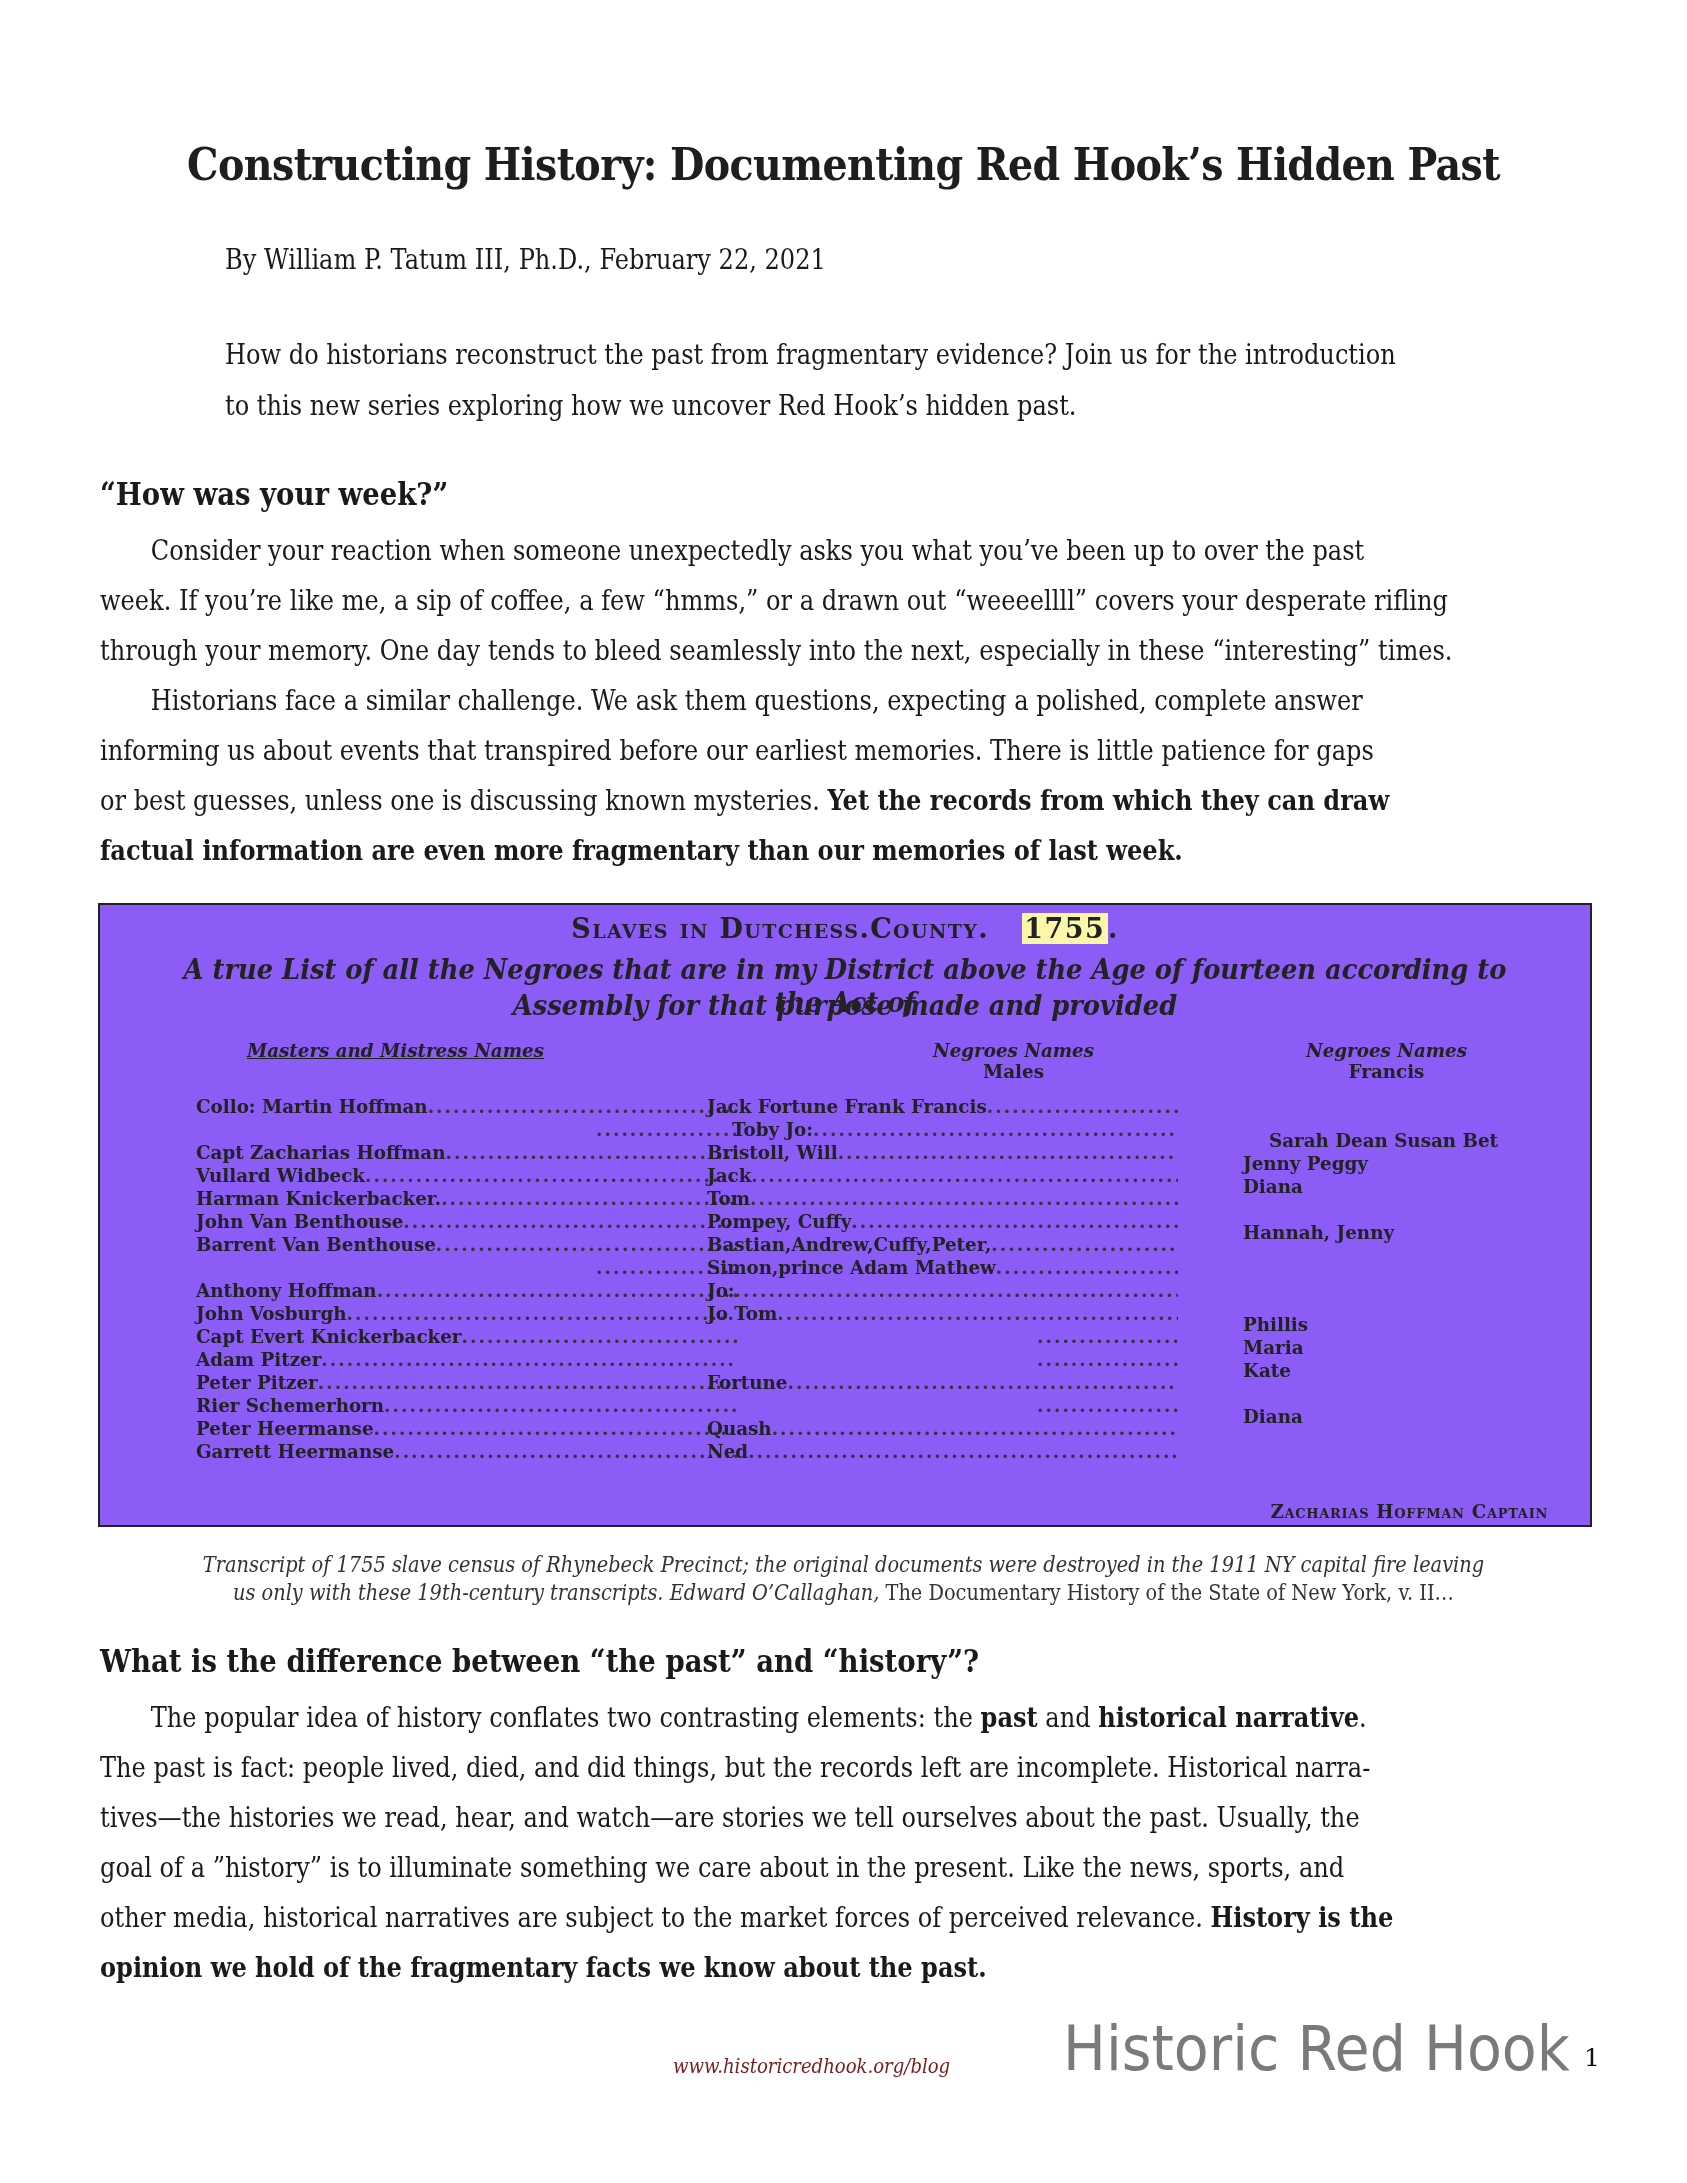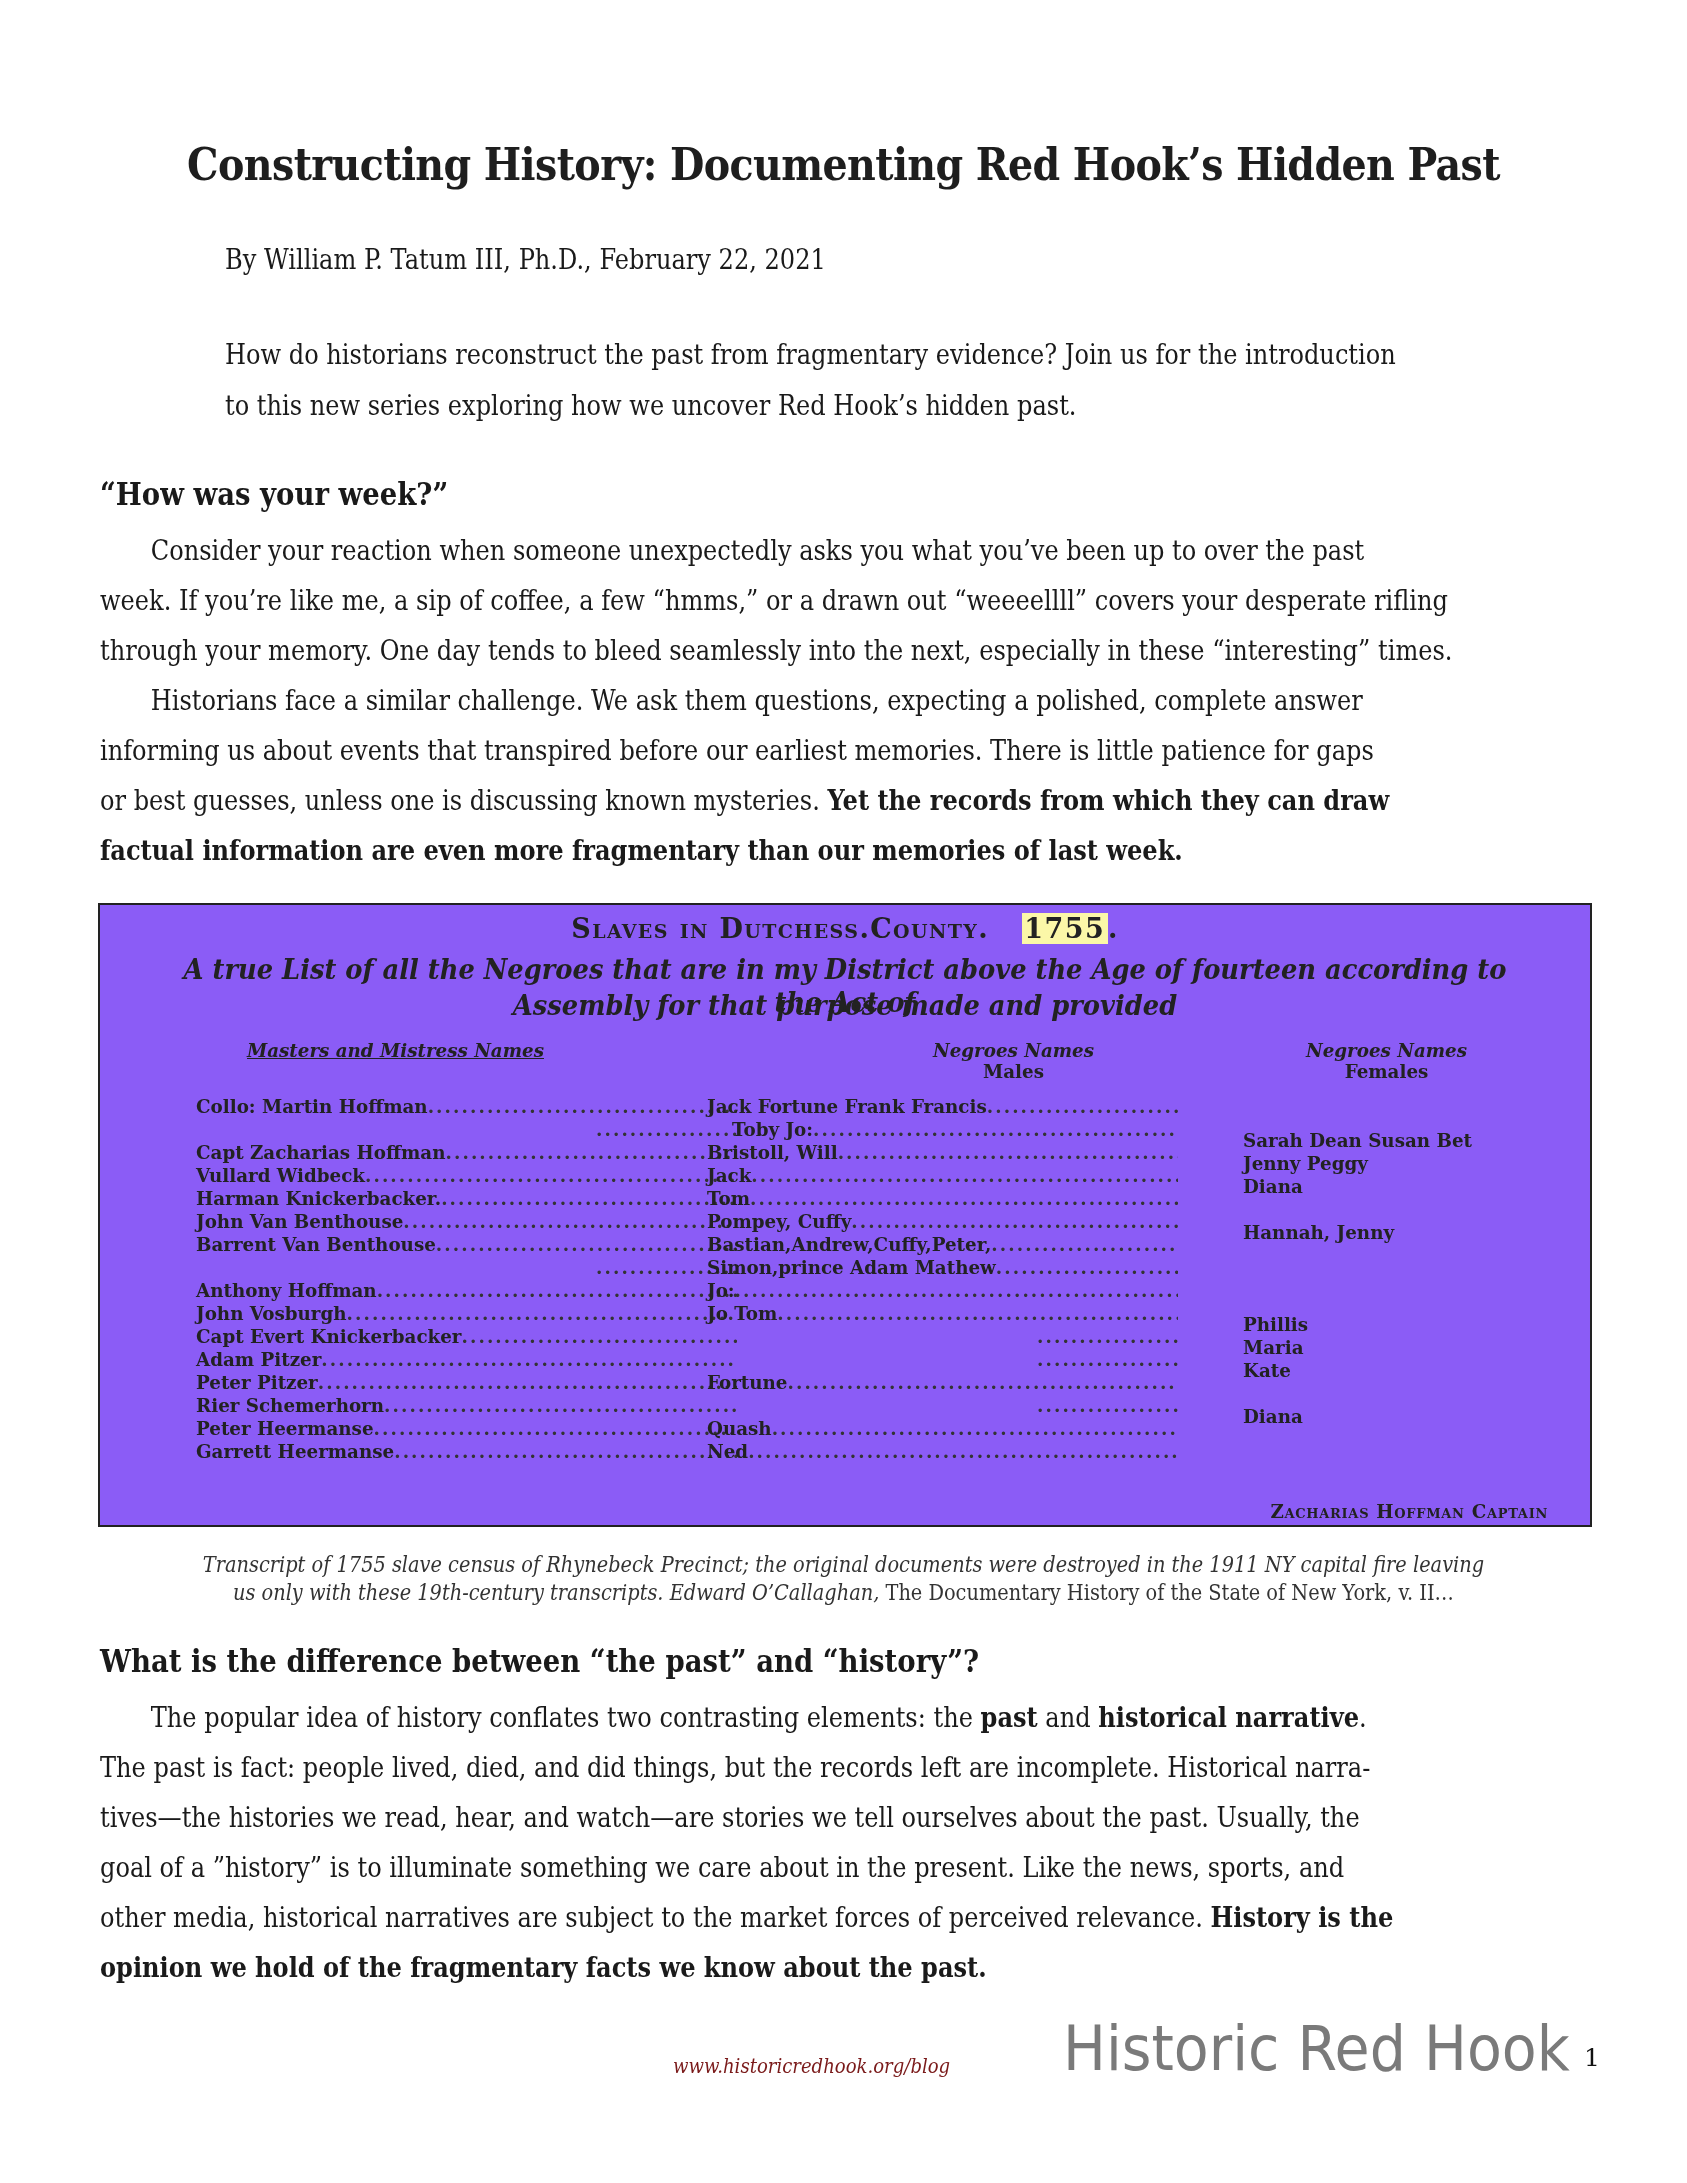--- a/index.html
+++ b/index.html
@@ -77,21 +77,21 @@
 
   <div class="col-head" style="left:134px; top:135px; width:323px;text-decoration:underline;">
     <div>Masters and Mistress Names</div>
   </div>
   <div class="col-head" style="left:745px; top:135px; width:337px;">
     <div>Negroes Names</div>
     <div class="sub">Males</div>
   </div>
   <div class="col-head" style="left:1153px; top:135px; width:267px;">
     <div>Negroes Names</div>
-    <div class="sub">Females</div>
+    <div class="sub">Francis</div>
   </div>
 
   <div class="rows" style="left:96px; top:190px; width:541px;">
     <div class="row">
         <span class="n">Collo: Martin Hoffman</span>
         <span class="dots"></span>
       </div>
     <div class="row dots-right">
         <span class="n"></span>
         <span class="dots"></span>
@@ -216,21 +216,21 @@
         <span class="dots"></span>
       </div>
     <div class="row">
         <span class="n">Ned</span>
         <span class="dots"></span>
       </div>
   </div>
 
   <div class="females" style="left:1143px; top:201px; width:281px;">
     <div style="height:23px;"></div>
-    <div style="height:23px;">Sarah Dean Susan Bet</div>
+    <div style="height:23px;text-align:center;">Sarah Dean Susan Bet</div>
     <div style="height:23px;">Jenny Peggy</div>
     <div style="height:23px;">Diana</div>
     <div style="height:23px;"></div>
     <div style="height:23px;">Hannah, Jenny</div>
     <div style="height:23px;"></div>
     <div style="height:23px;"></div>
     <div style="height:23px;"></div>
     <div style="height:23px;">Phillis</div>
     <div style="height:23px;">Maria</div>
     <div style="height:23px;">Kate</div>

